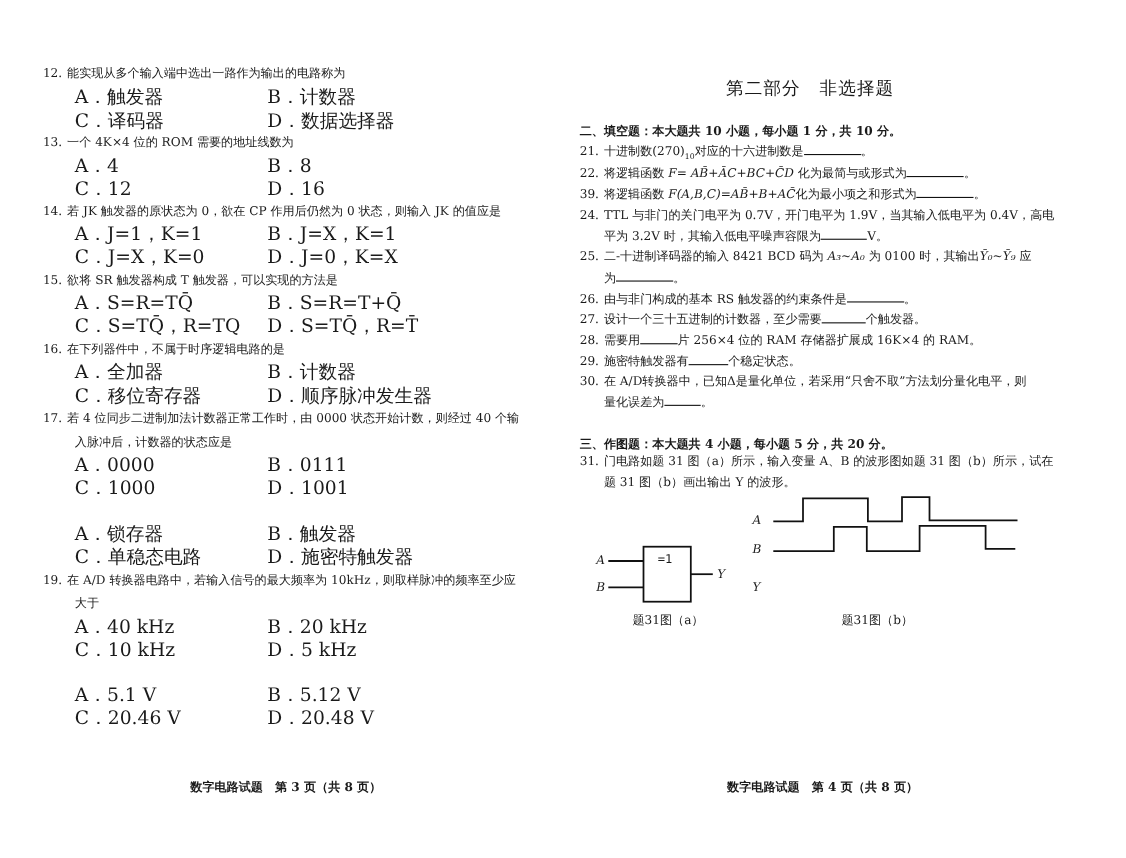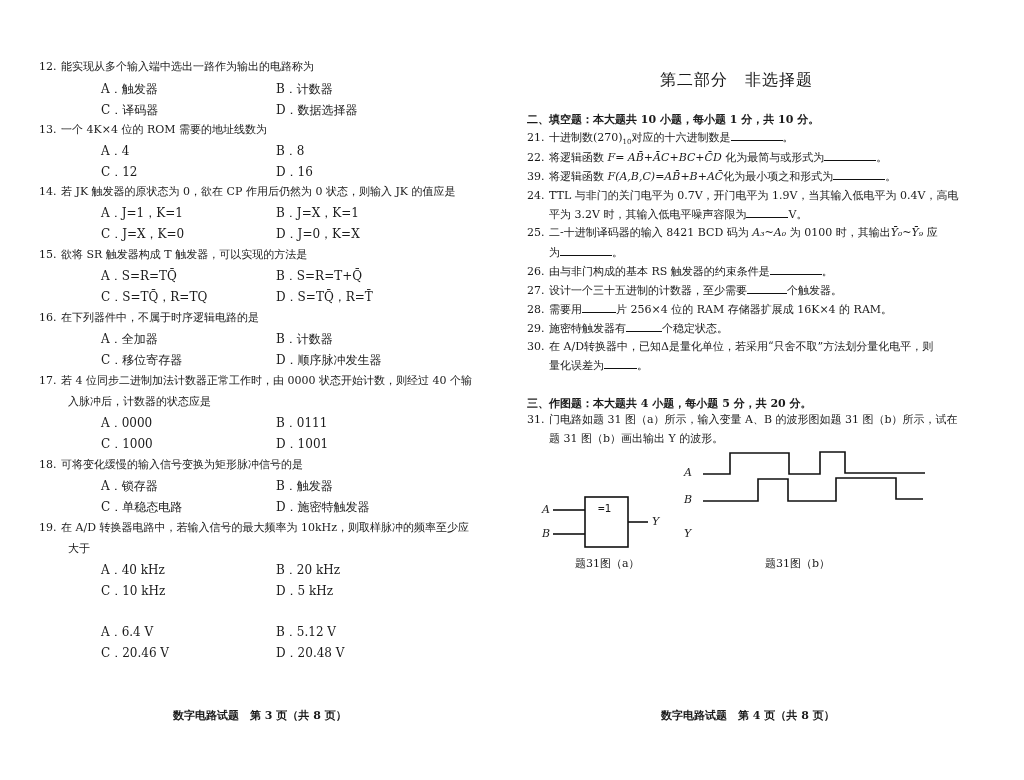--- a/index.html
+++ b/index.html
@@ -3,21 +3,21 @@
 <meta charset="utf-8">
 <style>
   html, body { margin: 0; padding: 0; }
   body {
     width: 1024px; height: 780px; background: #ffffff; position: relative; overflow: hidden;
     font-family: "DejaVu Serif", "Liberation Serif", serif; color: #1a1a1a;
   }
   .page { position: absolute; top: 0; height: 780px; }
   .left { left: 0; width: 512px; }
   .q { position: absolute; font-size: 11px; line-height: 14px; white-space: nowrap; }
-  .opt { position: absolute; font-size: 12px; line-height: 14px; white-space: nowrap; margin-left: 33px; }
+  .opt { position: absolute; font-size: 17px; line-height: 14px; white-space: nowrap; }
   .num { display: inline-block; width: 22px; }
   .title { position: absolute; font-size: 16px; font-weight: normal; letter-spacing: 1px; left: 660px; top: 70px; }
   .section { position: absolute; font-size: 11px; font-weight: bold; white-space: nowrap; }
   .footer { position: absolute; font-size: 11px; font-weight: bold; top: 708px; white-space: nowrap; }
   .blank { display: inline-block; border-bottom: 1px solid #111; height: 10px; vertical-align: baseline; }
   i.v { font-style: italic; }
   .cap { position: absolute; font-size: 11px; white-space: nowrap; }
   svg { position: absolute; left: 0; top: 0; }
 </style>
 </head>
@@ -55,34 +55,33 @@
   <div class="opt" style="left:68px;top:353px">C．移位寄存器</div>
   <div class="opt" style="left:243px;top:353px">D．顺序脉冲发生器</div>
 
   <div class="q" style="left:39px;top:374px"><span class="num">17.</span><span>若 4 位同步二进制加法计数器正常工作时，由 0000 状态开始计数，则经过 40 个输</span></div>
   <div class="q" style="left:68px;top:395px">入脉冲后，计数器的状态应是</div>
   <div class="opt" style="left:68px;top:416px">A．0000</div>
   <div class="opt" style="left:243px;top:416px">B．0111</div>
   <div class="opt" style="left:68px;top:437px">C．1000</div>
   <div class="opt" style="left:243px;top:437px">D．1001</div>
 
-  <div class="q" style="left:39px;top:458px"><span class="num">18.</span><span>可将变化缓慢的输入信号变换为矩形脉冲信号的是</span></div>
   <div class="opt" style="left:68px;top:479px">A．锁存器</div>
   <div class="opt" style="left:243px;top:479px">B．触发器</div>
   <div class="opt" style="left:68px;top:500px">C．单稳态电路</div>
   <div class="opt" style="left:243px;top:500px">D．施密特触发器</div>
 
   <div class="q" style="left:39px;top:521px"><span class="num">19.</span><span>在 A/D 转换器电路中，若输入信号的最大频率为 10kHz，则取样脉冲的频率至少应</span></div>
   <div class="q" style="left:68px;top:542px">大于</div>
   <div class="opt" style="left:68px;top:563px">A．40 kHz</div>
   <div class="opt" style="left:243px;top:563px">B．20 kHz</div>
   <div class="opt" style="left:68px;top:584px">C．10 kHz</div>
   <div class="opt" style="left:243px;top:584px">D．5 kHz</div>
 
-  <div class="opt" style="left:68px;top:625px">A．6.4 V</div>
+  <div class="opt" style="left:68px;top:625px">A．5.1 V</div>
   <div class="opt" style="left:243px;top:625px">B．5.12 V</div>
   <div class="opt" style="left:68px;top:646px">C．20.46 V</div>
   <div class="opt" style="left:243px;top:646px">D．20.48 V</div>
 
   <div class="footer" style="left:173px">数字电路试题　第 3 页（共 8 页）</div>
 </div>
 
 <div class="title">第二部分　非选择题</div>
 
 <div class="section" style="left:527px;top:112px">二、填空题：本大题共 10 小题，每小题 1 分，共 10 分。</div>

